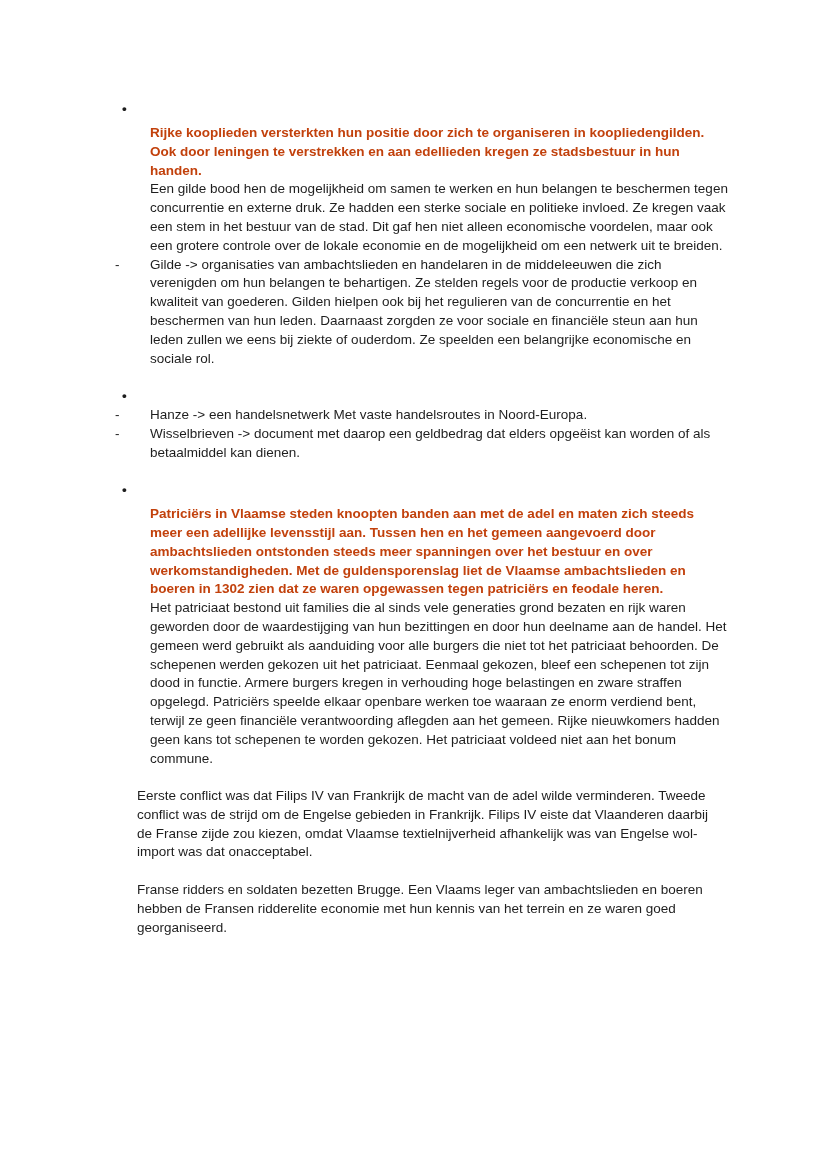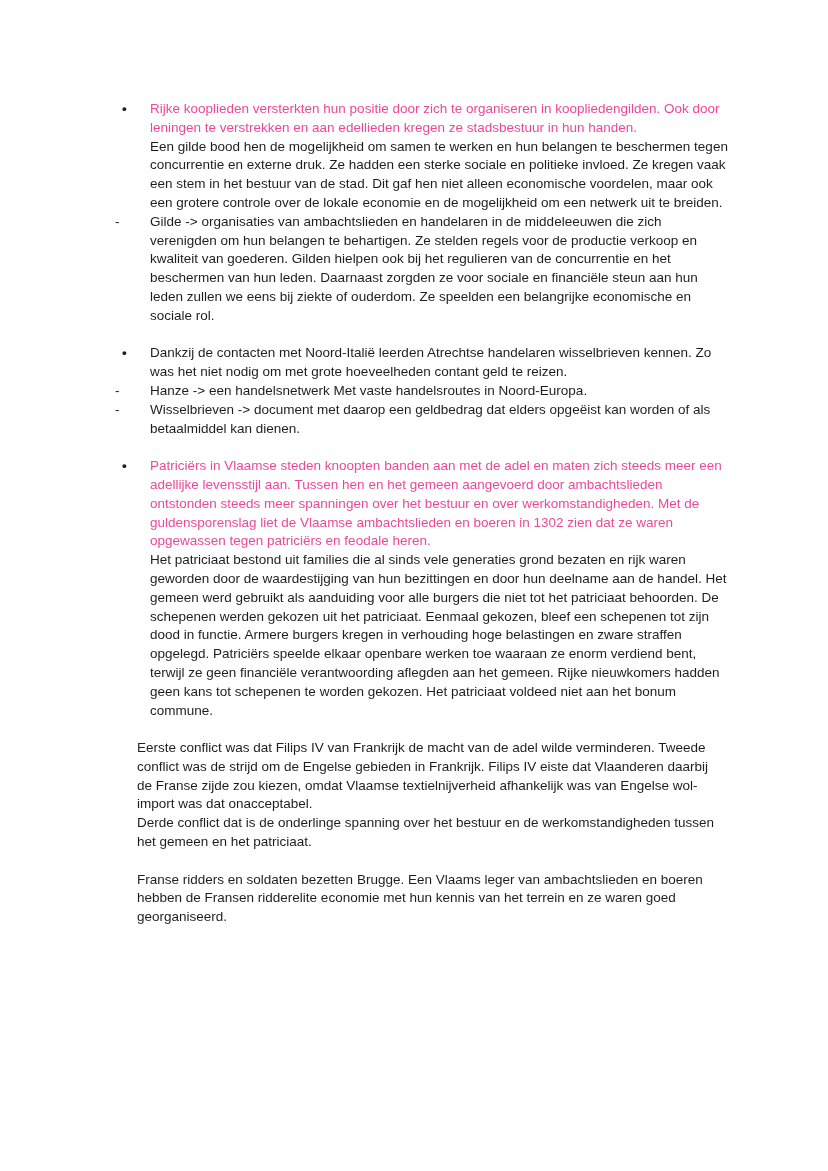--- a/index.html
+++ b/index.html
@@ -45,22 +45,23 @@
   .no-marker {
     margin-left: 22px;
     width: 578px;
     max-width: 578px;
   }
   p {
     margin: 0;
     padding: 0;
   }
   .bold {
-    font-weight: 400;
-    color: #ec4899;
+    font-weight: 700;
+    color: #c2410c;
+    margin-top: 24px;
   }
   .gap {
     height: 18.8px;
   }
 </style>
 </head>
 <body>
 
 <div class="page">
   <div class="content">
@@ -78,21 +79,20 @@
       <div class="text-col">
         <p>Gilde -&gt; organisaties van ambachtslieden en handelaren in de middeleeuwen die zich verenigden om hun belangen te behartigen. Ze stelden regels voor de productie verkoop en kwaliteit van goederen. Gilden hielpen ook bij het regulieren van de concurrentie en het beschermen van hun leden. Daarnaast zorgden ze voor sociale en financiële steun aan hun leden zullen we eens bij ziekte of ouderdom. Ze speelden een belangrijke economische en sociale rol.</p>
       </div>
     </div>
 
     <div class="gap"></div>
 
     <div class="row">
       <div class="marker-col bullet">•</div>
       <div class="text-col">
-        <p>Dankzij de contacten met Noord-Italië leerden Atrechtse handelaren wisselbrieven kennen. Zo was het niet nodig om met grote hoeveelheden contant geld te reizen.</p>
       </div>
     </div>
 
     <div class="row">
       <div class="marker-col">-</div>
       <div class="text-col">
         <p>Hanze -&gt; een handelsnetwerk Met vaste handelsroutes in Noord-Europa.</p>
       </div>
     </div>
 
@@ -110,21 +110,20 @@
       <div class="text-col">
         <p class="bold">Patriciërs in Vlaamse steden knoopten banden aan met de adel en maten zich steeds meer een adellijke levensstijl aan. Tussen hen en het gemeen aangevoerd door ambachtslieden ontstonden steeds meer spanningen over het bestuur en over werkomstandigheden. Met de guldensporenslag liet de Vlaamse ambachtslieden en boeren in 1302 zien dat ze waren opgewassen tegen patriciërs en feodale heren.</p>
         <p>Het patriciaat bestond uit families die al sinds vele generaties grond bezaten en rijk waren geworden door de waardestijging van hun bezittingen en door hun deelname aan de handel. Het gemeen werd gebruikt als aanduiding voor alle burgers die niet tot het patriciaat behoorden. De schepenen werden gekozen uit het patriciaat. Eenmaal gekozen, bleef een schepenen tot zijn dood in functie. Armere burgers kregen in verhouding hoge belastingen en zware straffen opgelegd. Patriciërs speelde elkaar openbare werken toe waaraan ze enorm verdiend bent, terwijl ze geen financiële verantwoording aflegden aan het gemeen. Rijke nieuwkomers hadden geen kans tot schepenen te worden gekozen. Het patriciaat voldeed niet aan het bonum commune.</p>
       </div>
     </div>
 
     <div class="gap"></div>
 
     <div class="no-marker">
       <p>Eerste conflict was dat Filips IV van Frankrijk de macht van de adel wilde verminderen. Tweede conflict was de strijd om de Engelse gebieden in Frankrijk. Filips IV eiste dat Vlaanderen daarbij de Franse zijde zou kiezen, omdat Vlaamse textielnijverheid afhankelijk was van Engelse wol-import was dat onacceptabel.</p>
-      <p>Derde conflict dat is de onderlinge spanning over het bestuur en de werkomstandigheden tussen het gemeen en het patriciaat.</p>
     </div>
 
     <div class="gap"></div>
 
     <div class="no-marker">
       <p>Franse ridders en soldaten bezetten Brugge. Een Vlaams leger van ambachtslieden en boeren hebben de Fransen ridderelite economie met hun kennis van het terrein en ze waren goed georganiseerd.</p>
     </div>
 
   </div>
 </div>

